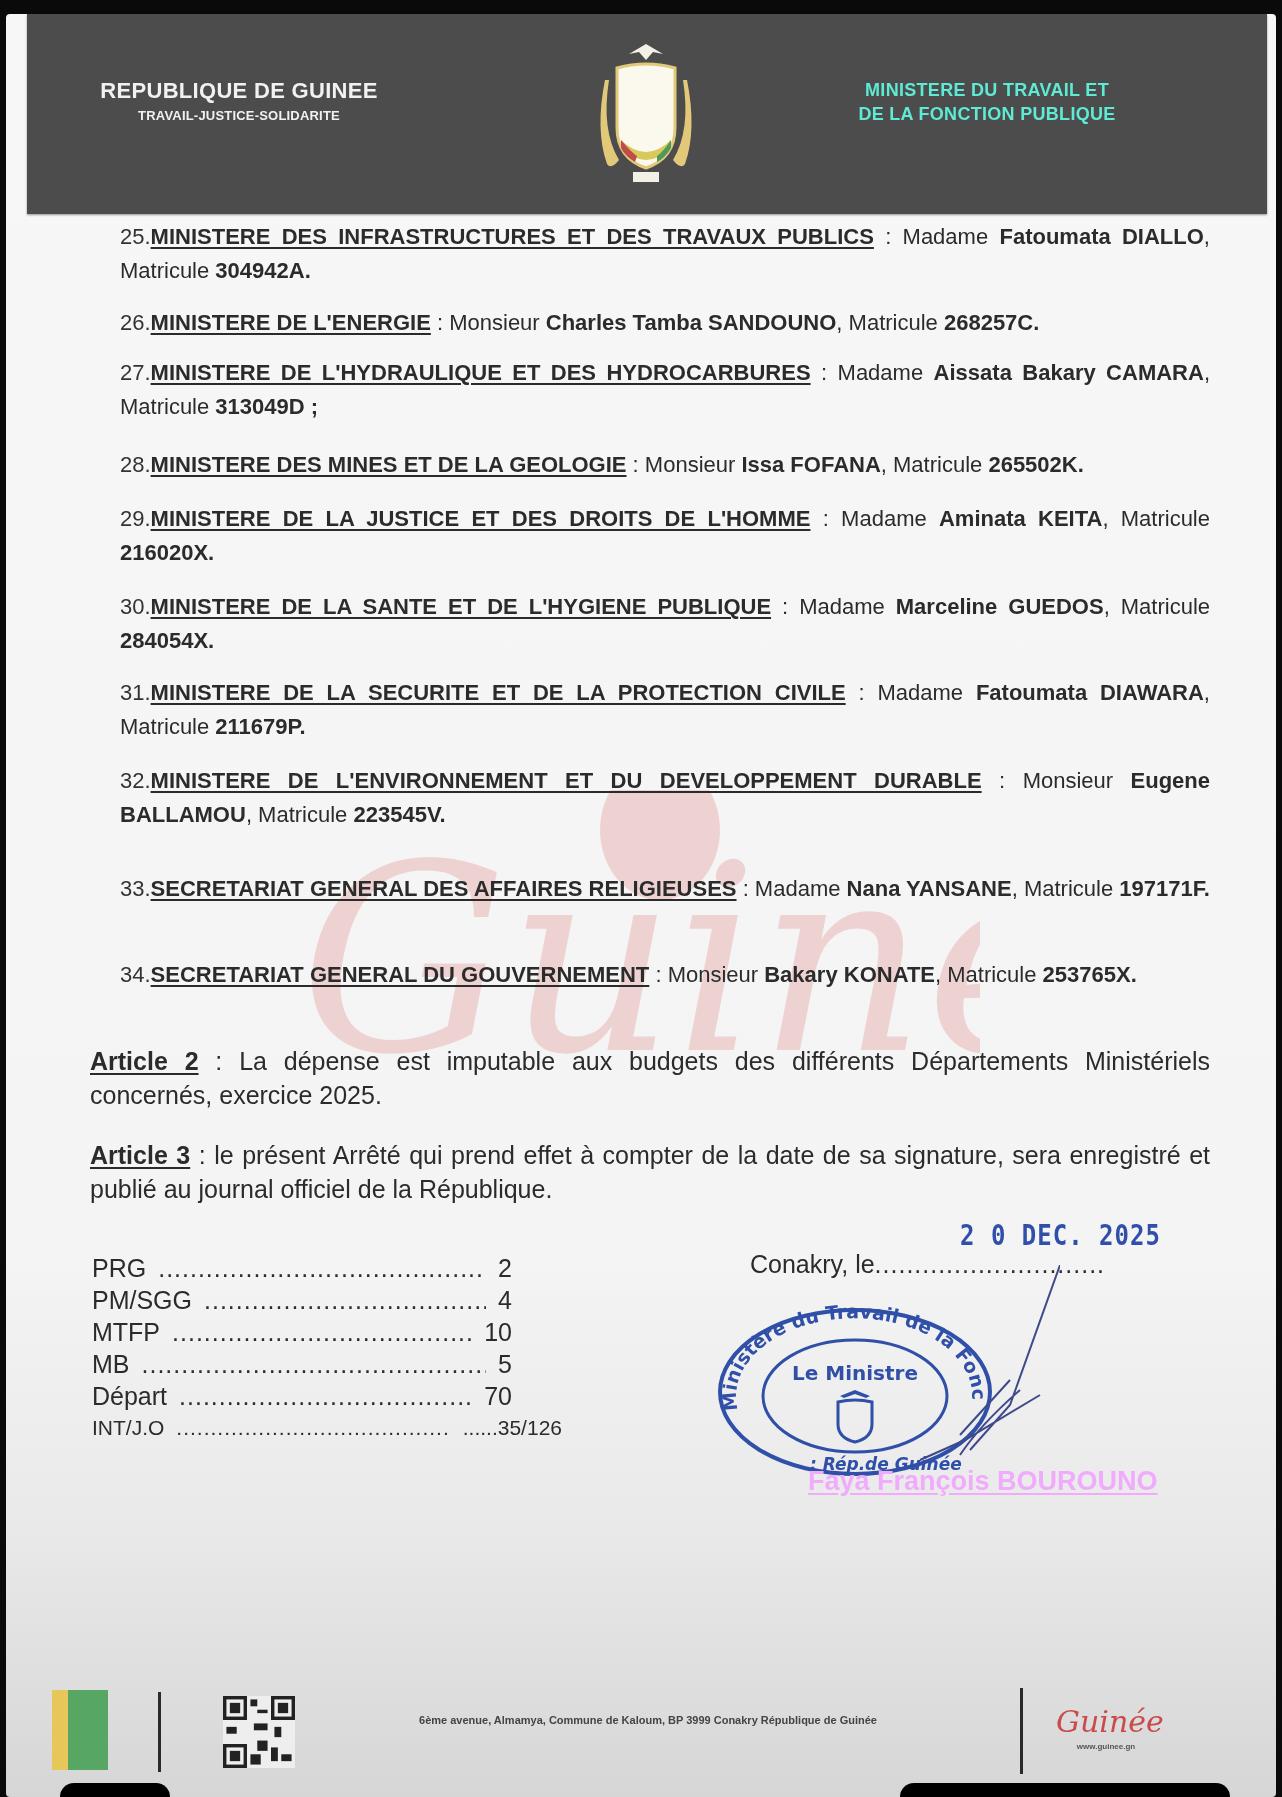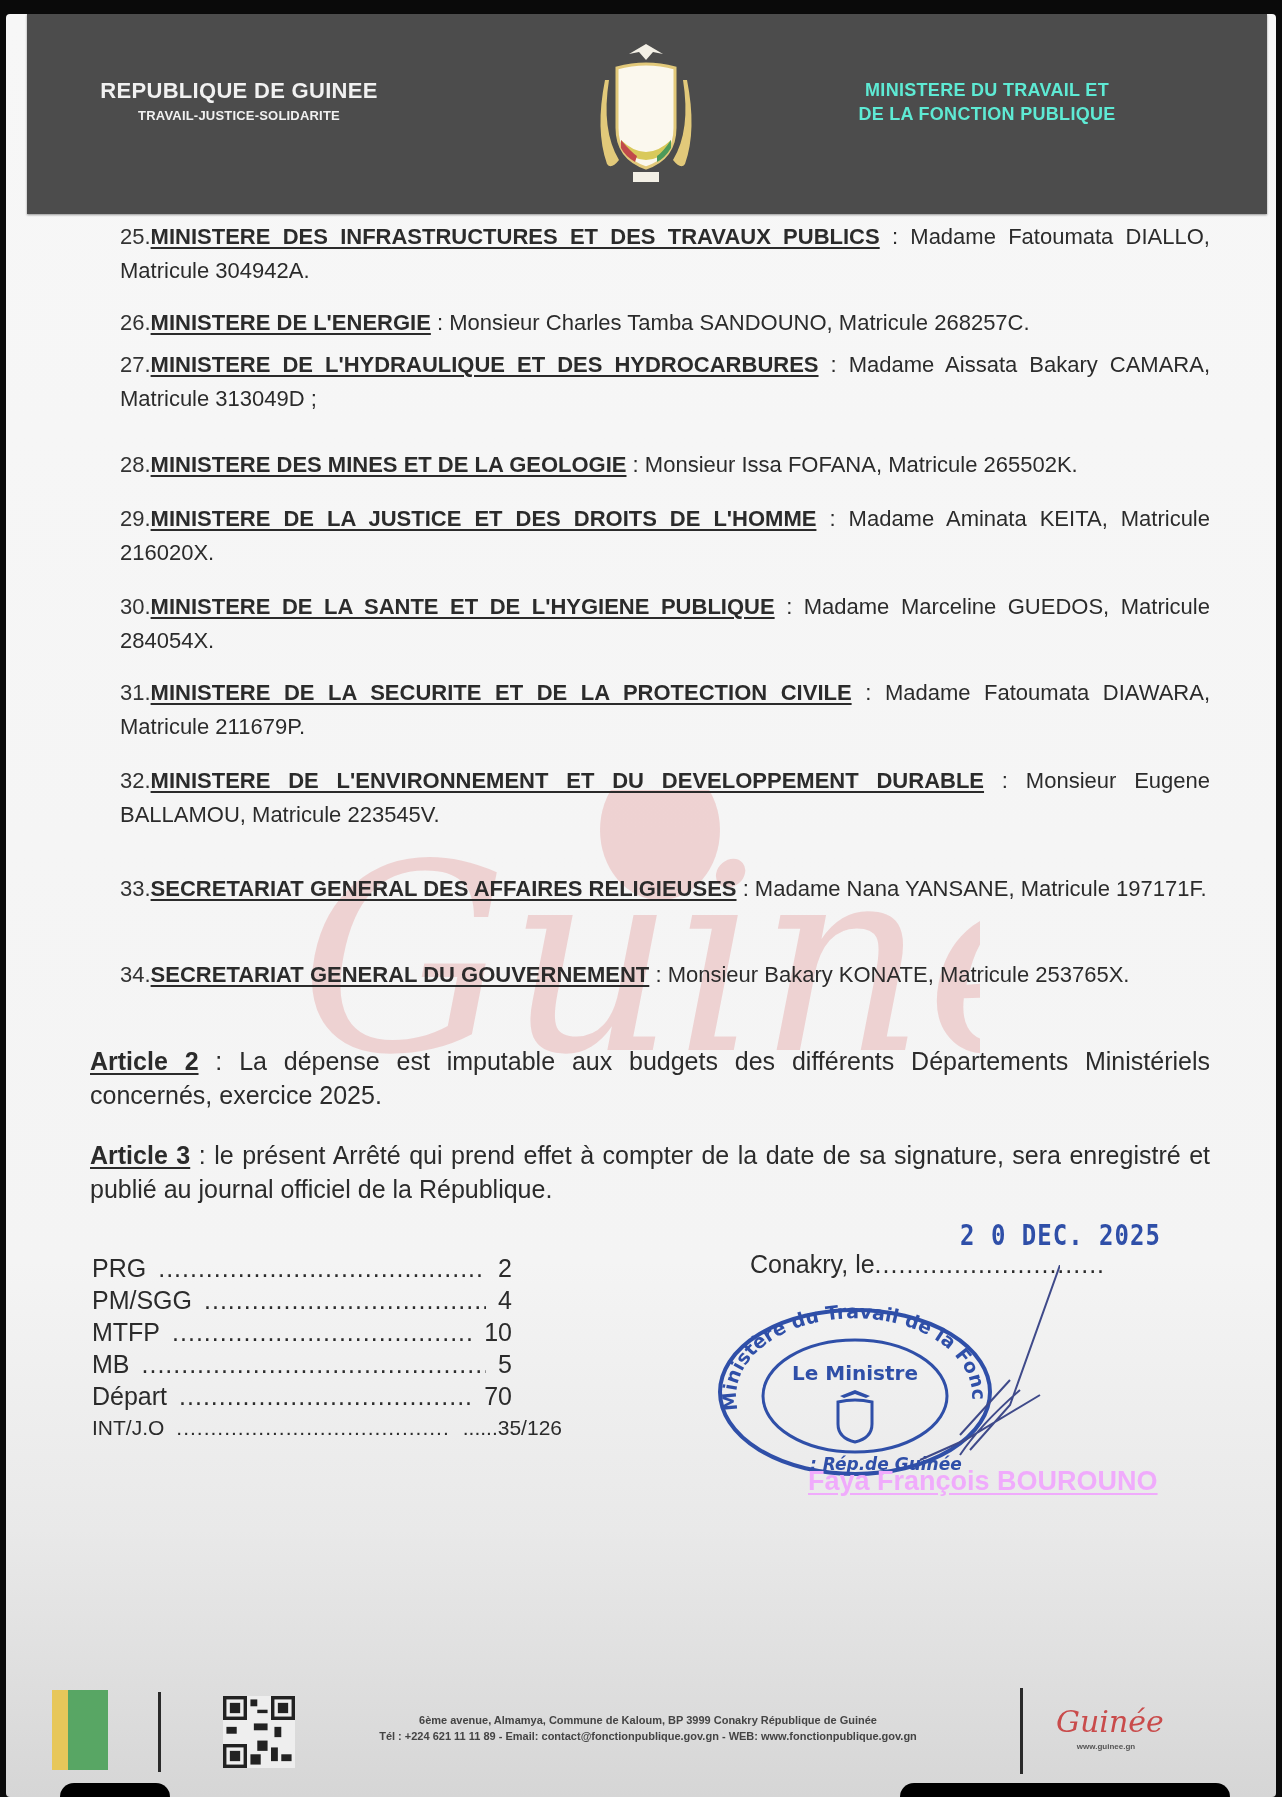--- a/index.html
+++ b/index.html
@@ -30,21 +30,21 @@
   .emblem { position: absolute; left: 564px; top: 26px; width: 110px; height: 150px; }
 
   
   .watermark { position: absolute; left: 280px; top: 790px; width: 700px; height: 300px; opacity: 0.18; }
 
   
   .content { position: absolute; left: 0; top: 0; width: 100%; }
   .item { position: absolute; left: 120px; width: 1090px; font-size: 22px; line-height: 34px; text-align: justify; text-align-last: left; }
   .item .num { color: #333; }
   .item .min { font-weight: bold; text-decoration: underline; text-underline-offset: 3px; }
-  .item .b { font-weight: normal; }
+  .item .b { font-weight: bold; }
 
   .article { position: absolute; left: 90px; width: 1120px; font-size: 25px; line-height: 34px; text-align: justify; }
   .article .lbl { font-weight: bold; text-decoration: underline; text-underline-offset: 3px; }
 
   .amp { position: absolute; left: 92px; top: 1252px; width: 420px; font-size: 25px; line-height: 32px; }
   .amp .head { font-weight: bold; text-decoration: underline; text-underline-offset: 3px; }
   .amp .row { display: flex; gap: 12px; }
   .amp .row .lab { white-space: nowrap; }
   .amp .row .dots { flex: 1; overflow: hidden; white-space: nowrap; }
   .amp .row .dots::after { content: "................................................................................"; letter-spacing: 1px; }
@@ -105,21 +105,21 @@
   <ellipse cx="380" cy="40" rx="60" ry="70" fill="#d03b3b"></ellipse>
 </svg>
 
 <div class="content">
   <div class="item" style="top:220px;">
     <span class="num">25.</span><span class="min">MINISTERE DES INFRASTRUCTURES ET DES TRAVAUX PUBLICS</span><span> : </span><span>Madame </span><span class="b">Fatoumata DIALLO</span><span>, Matricule </span><span class="b">304942A</span><span class="b">.</span>
   </div>
   <div class="item" style="top:306px;">
     <span class="num">26.</span><span class="min">MINISTERE DE L'ENERGIE</span><span> : </span><span>Monsieur </span><span class="b">Charles Tamba SANDOUNO</span><span>, Matricule </span><span class="b">268257C</span><span class="b">.</span>
   </div>
-  <div class="item" style="top:348px;">
+  <div class="item" style="top:356px;">
     <span class="num">27.</span><span class="min">MINISTERE DE L'HYDRAULIQUE ET DES HYDROCARBURES</span><span> : </span><span>Madame </span><span class="b">Aissata Bakary CAMARA</span><span>, Matricule </span><span class="b">313049D</span><span class="b"> ;</span>
   </div>
   <div class="item" style="top:448px;">
     <span class="num">28.</span><span class="min">MINISTERE DES MINES ET DE LA GEOLOGIE</span><span> : </span><span>Monsieur </span><span class="b">Issa FOFANA</span><span>, Matricule </span><span class="b">265502K</span><span class="b">.</span>
   </div>
   <div class="item" style="top:502px;">
     <span class="num">29.</span><span class="min">MINISTERE DE LA JUSTICE ET DES DROITS DE L'HOMME</span><span> : </span><span>Madame </span><span class="b">Aminata KEITA</span><span>, Matricule </span><span class="b">216020X</span><span class="b">.</span>
   </div>
   <div class="item" style="top:590px;">
     <span class="num">30.</span><span class="min">MINISTERE DE LA SANTE ET DE L'HYGIENE PUBLIQUE</span><span> : </span><span>Madame </span><span class="b">Marceline GUEDOS</span><span>, Matricule </span><span class="b">284054X</span><span class="b">.</span>
@@ -224,21 +224,20 @@
       <rect x="9" y="8" width="4" height="2" fill="#222"></rect>
     <rect x="1" y="9" width="3" height="2" fill="#222"></rect>
       <rect x="15" y="9" width="2" height="3" fill="#222"></rect>
       <rect x="10" y="13" width="3" height="3" fill="#222"></rect>
     <rect x="14" y="15" width="2" height="4" fill="#222"></rect>
       <rect x="17" y="17" width="3" height="2" fill="#222"></rect>
       <rect x="8" y="17" width="3" height="3" fill="#222"></rect>
   </svg>
   <div class="footer-text">
     <div>6ème avenue, Almamya, Commune de Kaloum, BP 3999 Conakry République de Guinée</div>
-    <div>Tél : +224 621 11 11 89 - Email: contact@fonctionpublique.gov.gn - WEB: www.fonctionpublique.gov.gn</div>
   </div>
   <div class="vline" style="left:1012px; top:8px; height:86px;"></div>
   <div class="guinee-logo">
     <div class="word">Guinée</div>
     <div class="url">www.guinee.gn</div>
   </div>
 </div>
 
 <div class="phone-bar" style="left:60px; width:110px;"></div>
 <div class="phone-bar" style="left:900px; width:330px;"></div>

